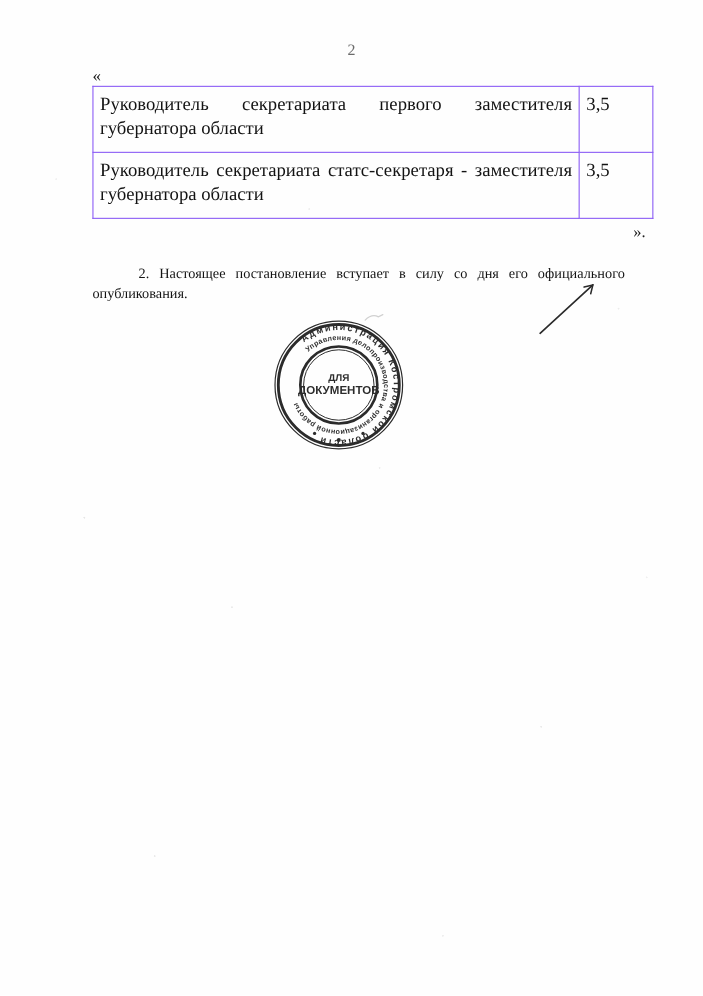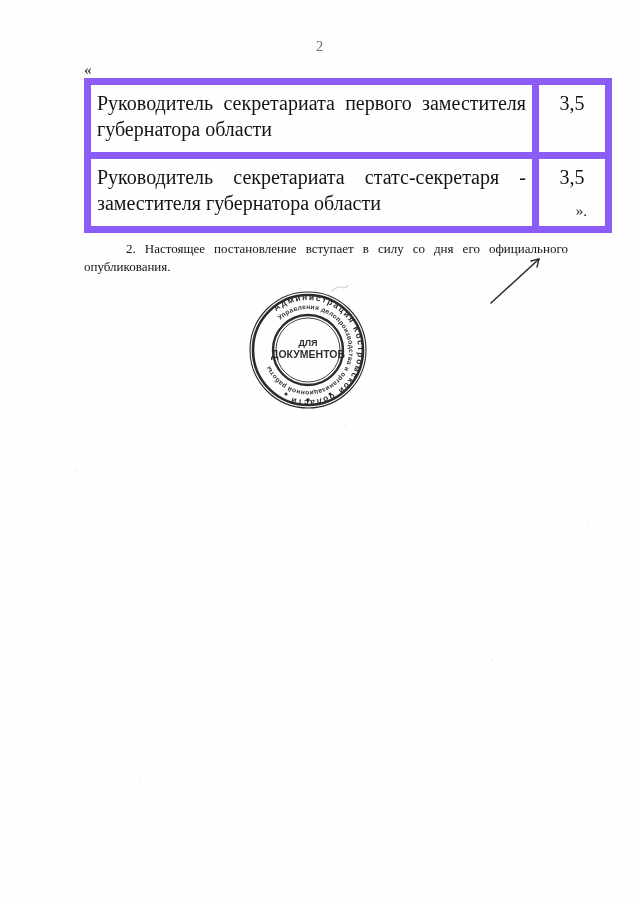--- a/index.html
+++ b/index.html
@@ -60,40 +60,40 @@
   
   .amend-table {
     position: absolute;
     left: 84px;
     top: 78px;
     width: 483px;
     border-collapse: collapse;
     table-layout: fixed;
   }
   .amend-table td {
-    border: 7px solid #8b5cf6;
+    border: 1px solid #8b5cf6;
     vertical-align: top;
-    font-size: 20px;
+    font-size: 17px;
     line-height: 1.30;
     padding: 5px 6px 10px 6px;
   }
   .amend-table td.post {
     text-align: justify;
     text-align-last: left;
     width: 429px;
     -webkit-hyphens: none;
     hyphens: none;
   }
   .amend-table td.post.single {
     text-align: left;
     padding-bottom: 6px;
   }
   .amend-table td.val {
     width: 54px;
-    text-align: center;
+    text-align: left;
     padding-top: 5px;
   }
 
   
   .close-quote {
     position: absolute;
     right: 52px;
     top: 203px;
     font-size: 15px;
     color: #1c1c1c;

